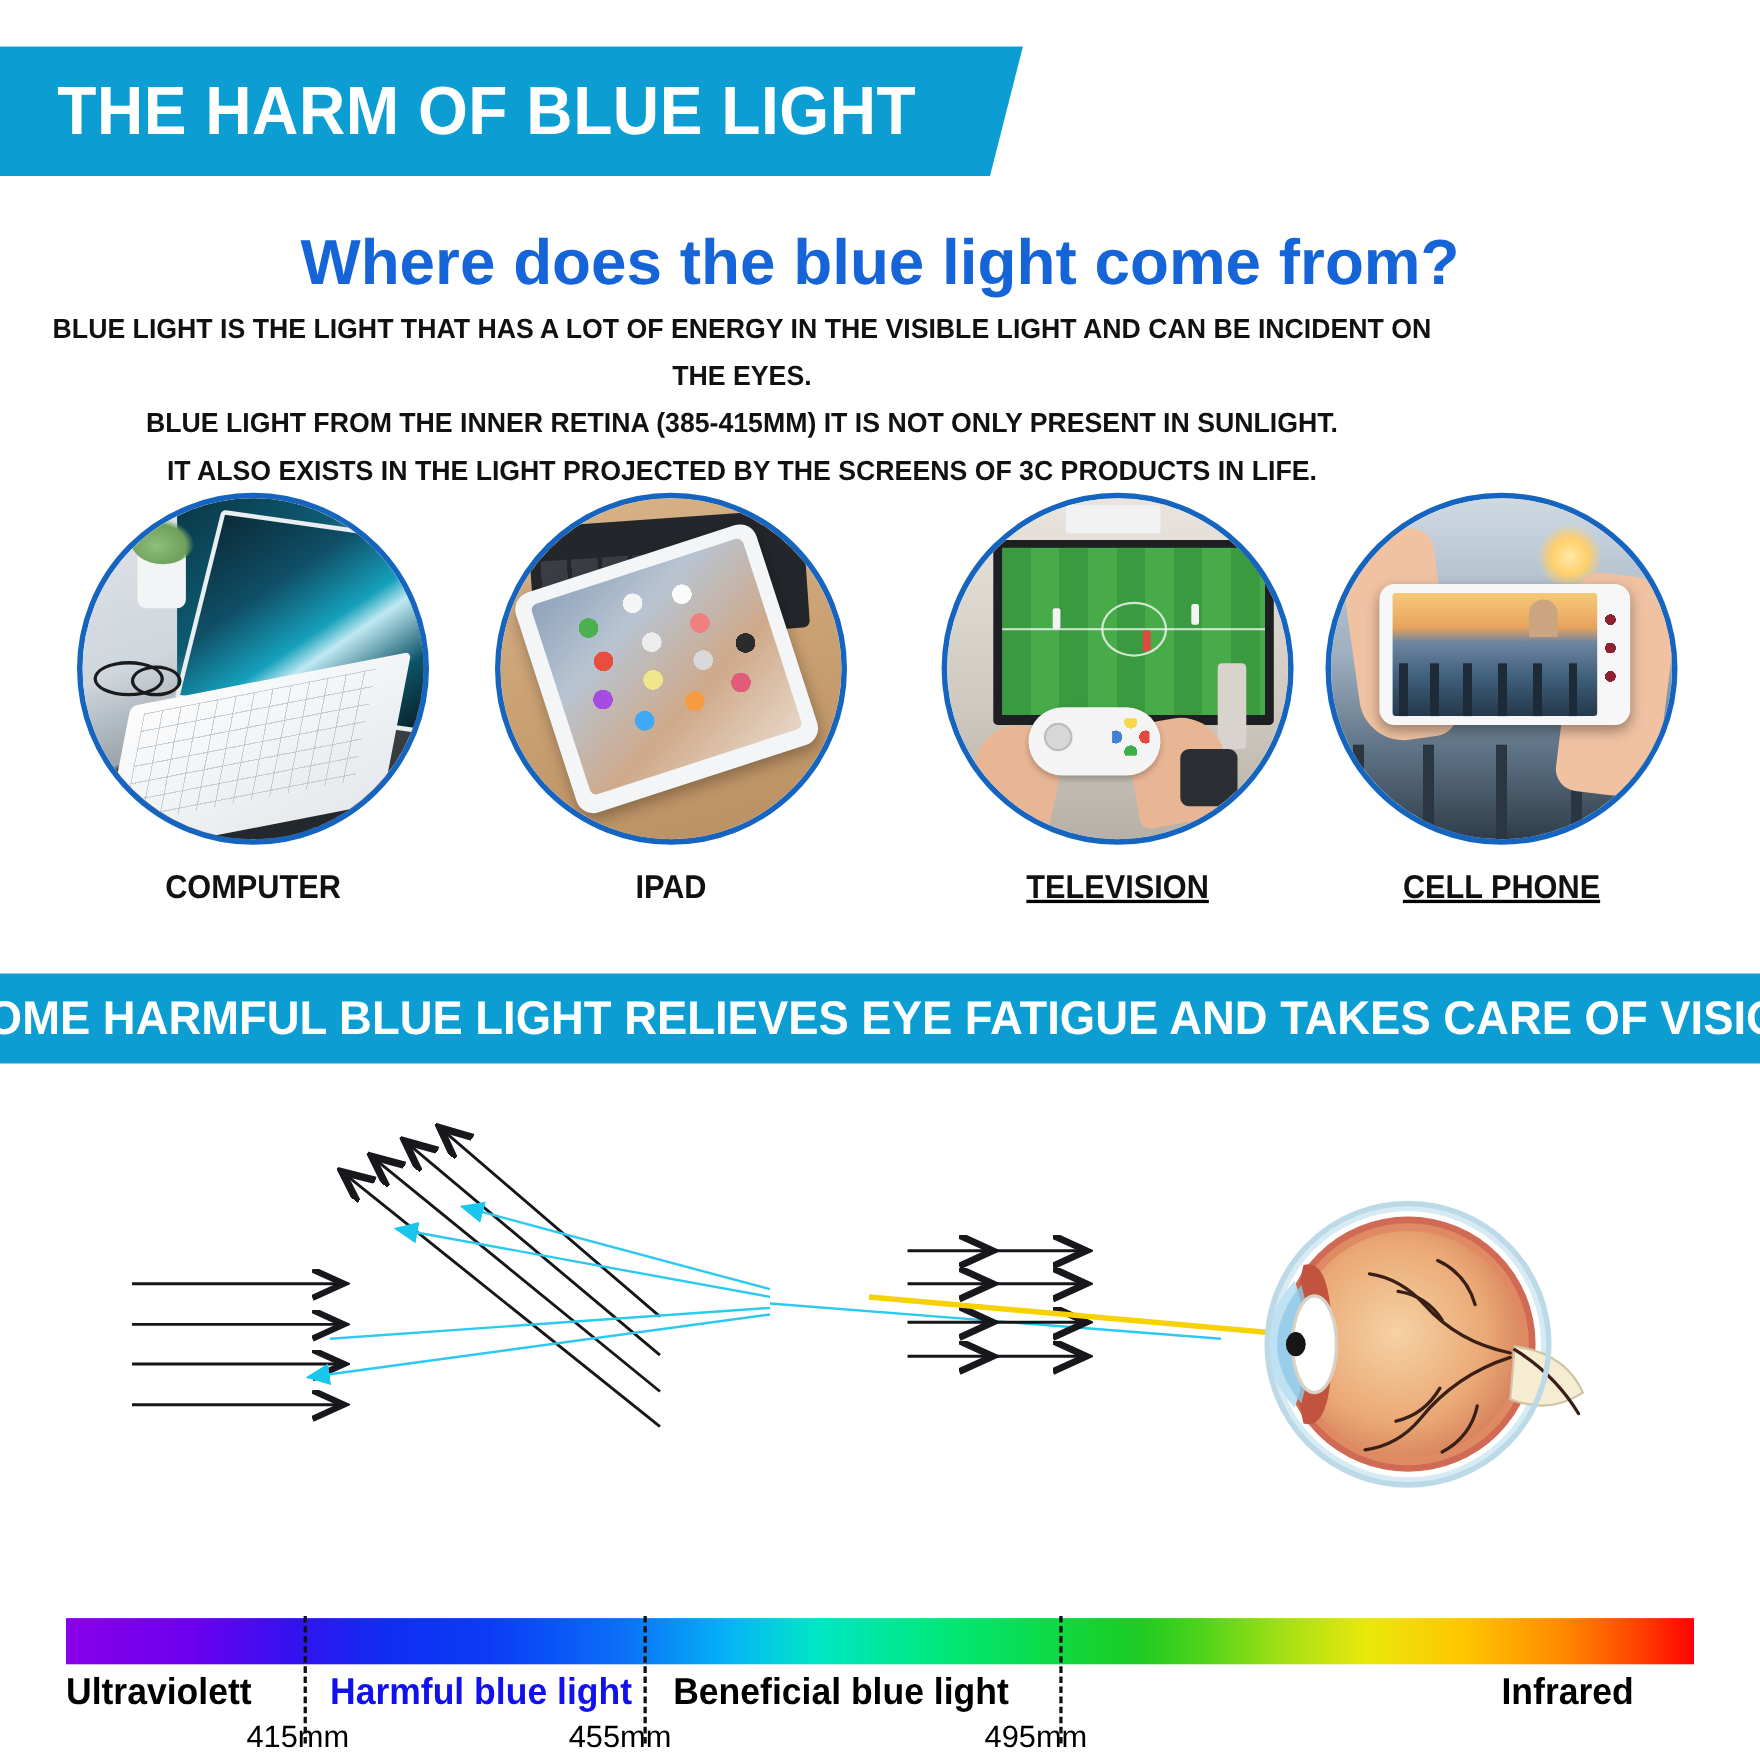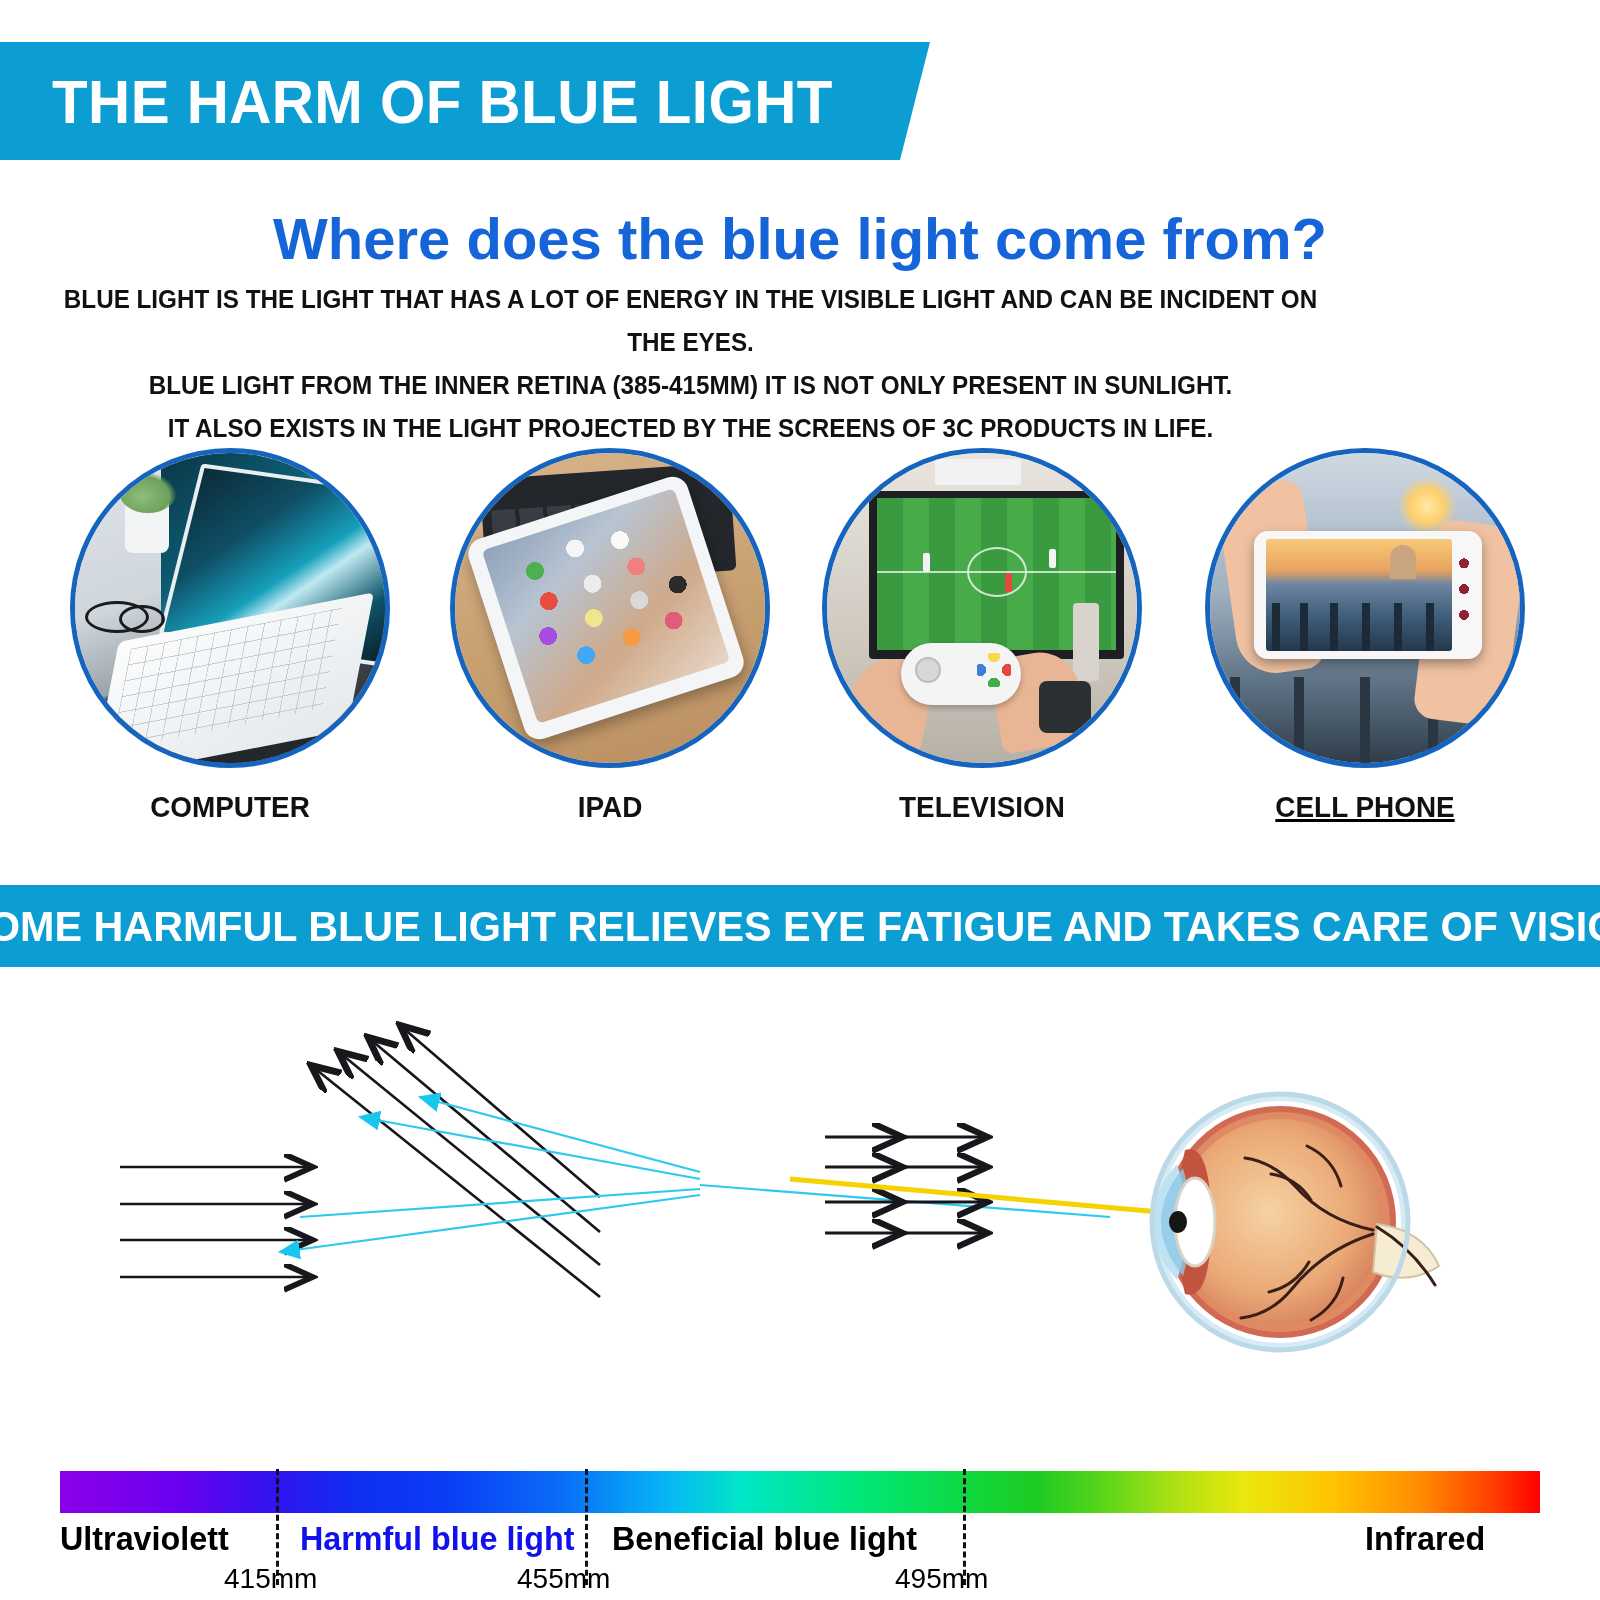--- a/index.html
+++ b/index.html
@@ -36,21 +36,21 @@
     position:absolute;left:0;top:182px;width:1600px;
     text-align:center;
     color:#1565d8;
     font-size:58px;
     font-weight:bold;
     font-family:"Liberation Sans", sans-serif;
     margin-top:23px;
   }
 
   .bodytext{
-    position:absolute;left:16px;top:278px;width:1349px;
+    position:absolute;left:0;top:278px;width:1349px;
     text-align:center;color:#111111;
     font-size:25px;font-weight:bold;
     line-height:43px;
     font-family:"Liberation Sans", sans-serif;
   }
   .bodytext div{transform:scaleX(0.97);}
 
   
   .circles{
     position:absolute;left:0;top:448px;width:1296px;height:410px;
@@ -63,21 +63,21 @@
     border:5px solid #1565c0;
     overflow:hidden;position:relative;
     background:#eef2f5;
   }
   .dev .cap{
     text-align:center;margin-top:22px;
     font-size:30px;font-weight:bold;color:#111;
     font-family:"Liberation Sans", sans-serif;
     transform:scaleX(0.93);
   }
-  .d1{left:70px;} .d2{left:450px;} .d3{left:822px;} .d4{left:1205px;text-decoration:underline;}
+  .d1{left:70px;} .d2{left:450px;} .d3{left:856px;text-decoration:underline;} .d4{left:1205px;text-decoration:underline;}
 
   
   .ph{position:absolute;inset:0;}
   .p1-bg{position:absolute;inset:0;background:linear-gradient(160deg,#dfe4e8 0%,#cfd6dc 40%,#9aa3ab 60%,#3f464c 61%,#2c3237 100%);}
   .p1-mon{position:absolute;left:86px;top:-8px;width:230px;height:175px;background:linear-gradient(140deg,#0a3644,#0d5c74 40%,#9fd9e6 70%,#113f52);transform:skewY(-3deg);}
   .p1-plant-pot{position:absolute;left:50px;top:48px;width:44px;height:52px;background:#f2f4f6;border-radius:4px 4px 8px 8px;}
   .p1-leaf{position:absolute;left:44px;top:18px;width:58px;height:42px;background:radial-gradient(ellipse at 40% 60%,#8fbf7a 0%,#6ea05b 55%,rgba(0,0,0,0) 70%);border-radius:50%;}
   .p1-lid{position:absolute;left:104px;top:24px;width:218px;height:168px;background:linear-gradient(135deg,#0b2b38 0%,#0f4f66 30%,#16a0bb 52%,#bfe9f2 60%,#0d5468 80%,#09212c 100%);transform:rotate(8deg) skewX(-6deg);border:4px solid #e9eef1;border-radius:4px;}
   .p1-kb{position:absolute;left:28px;top:168px;width:260px;height:130px;background:linear-gradient(160deg,#fdfdfd,#e4e8ec);transform:rotate(-11deg) skewX(-22deg);border-radius:6px;}
   .p1-kbkeys{position:absolute;left:44px;top:178px;width:215px;height:96px;background:

